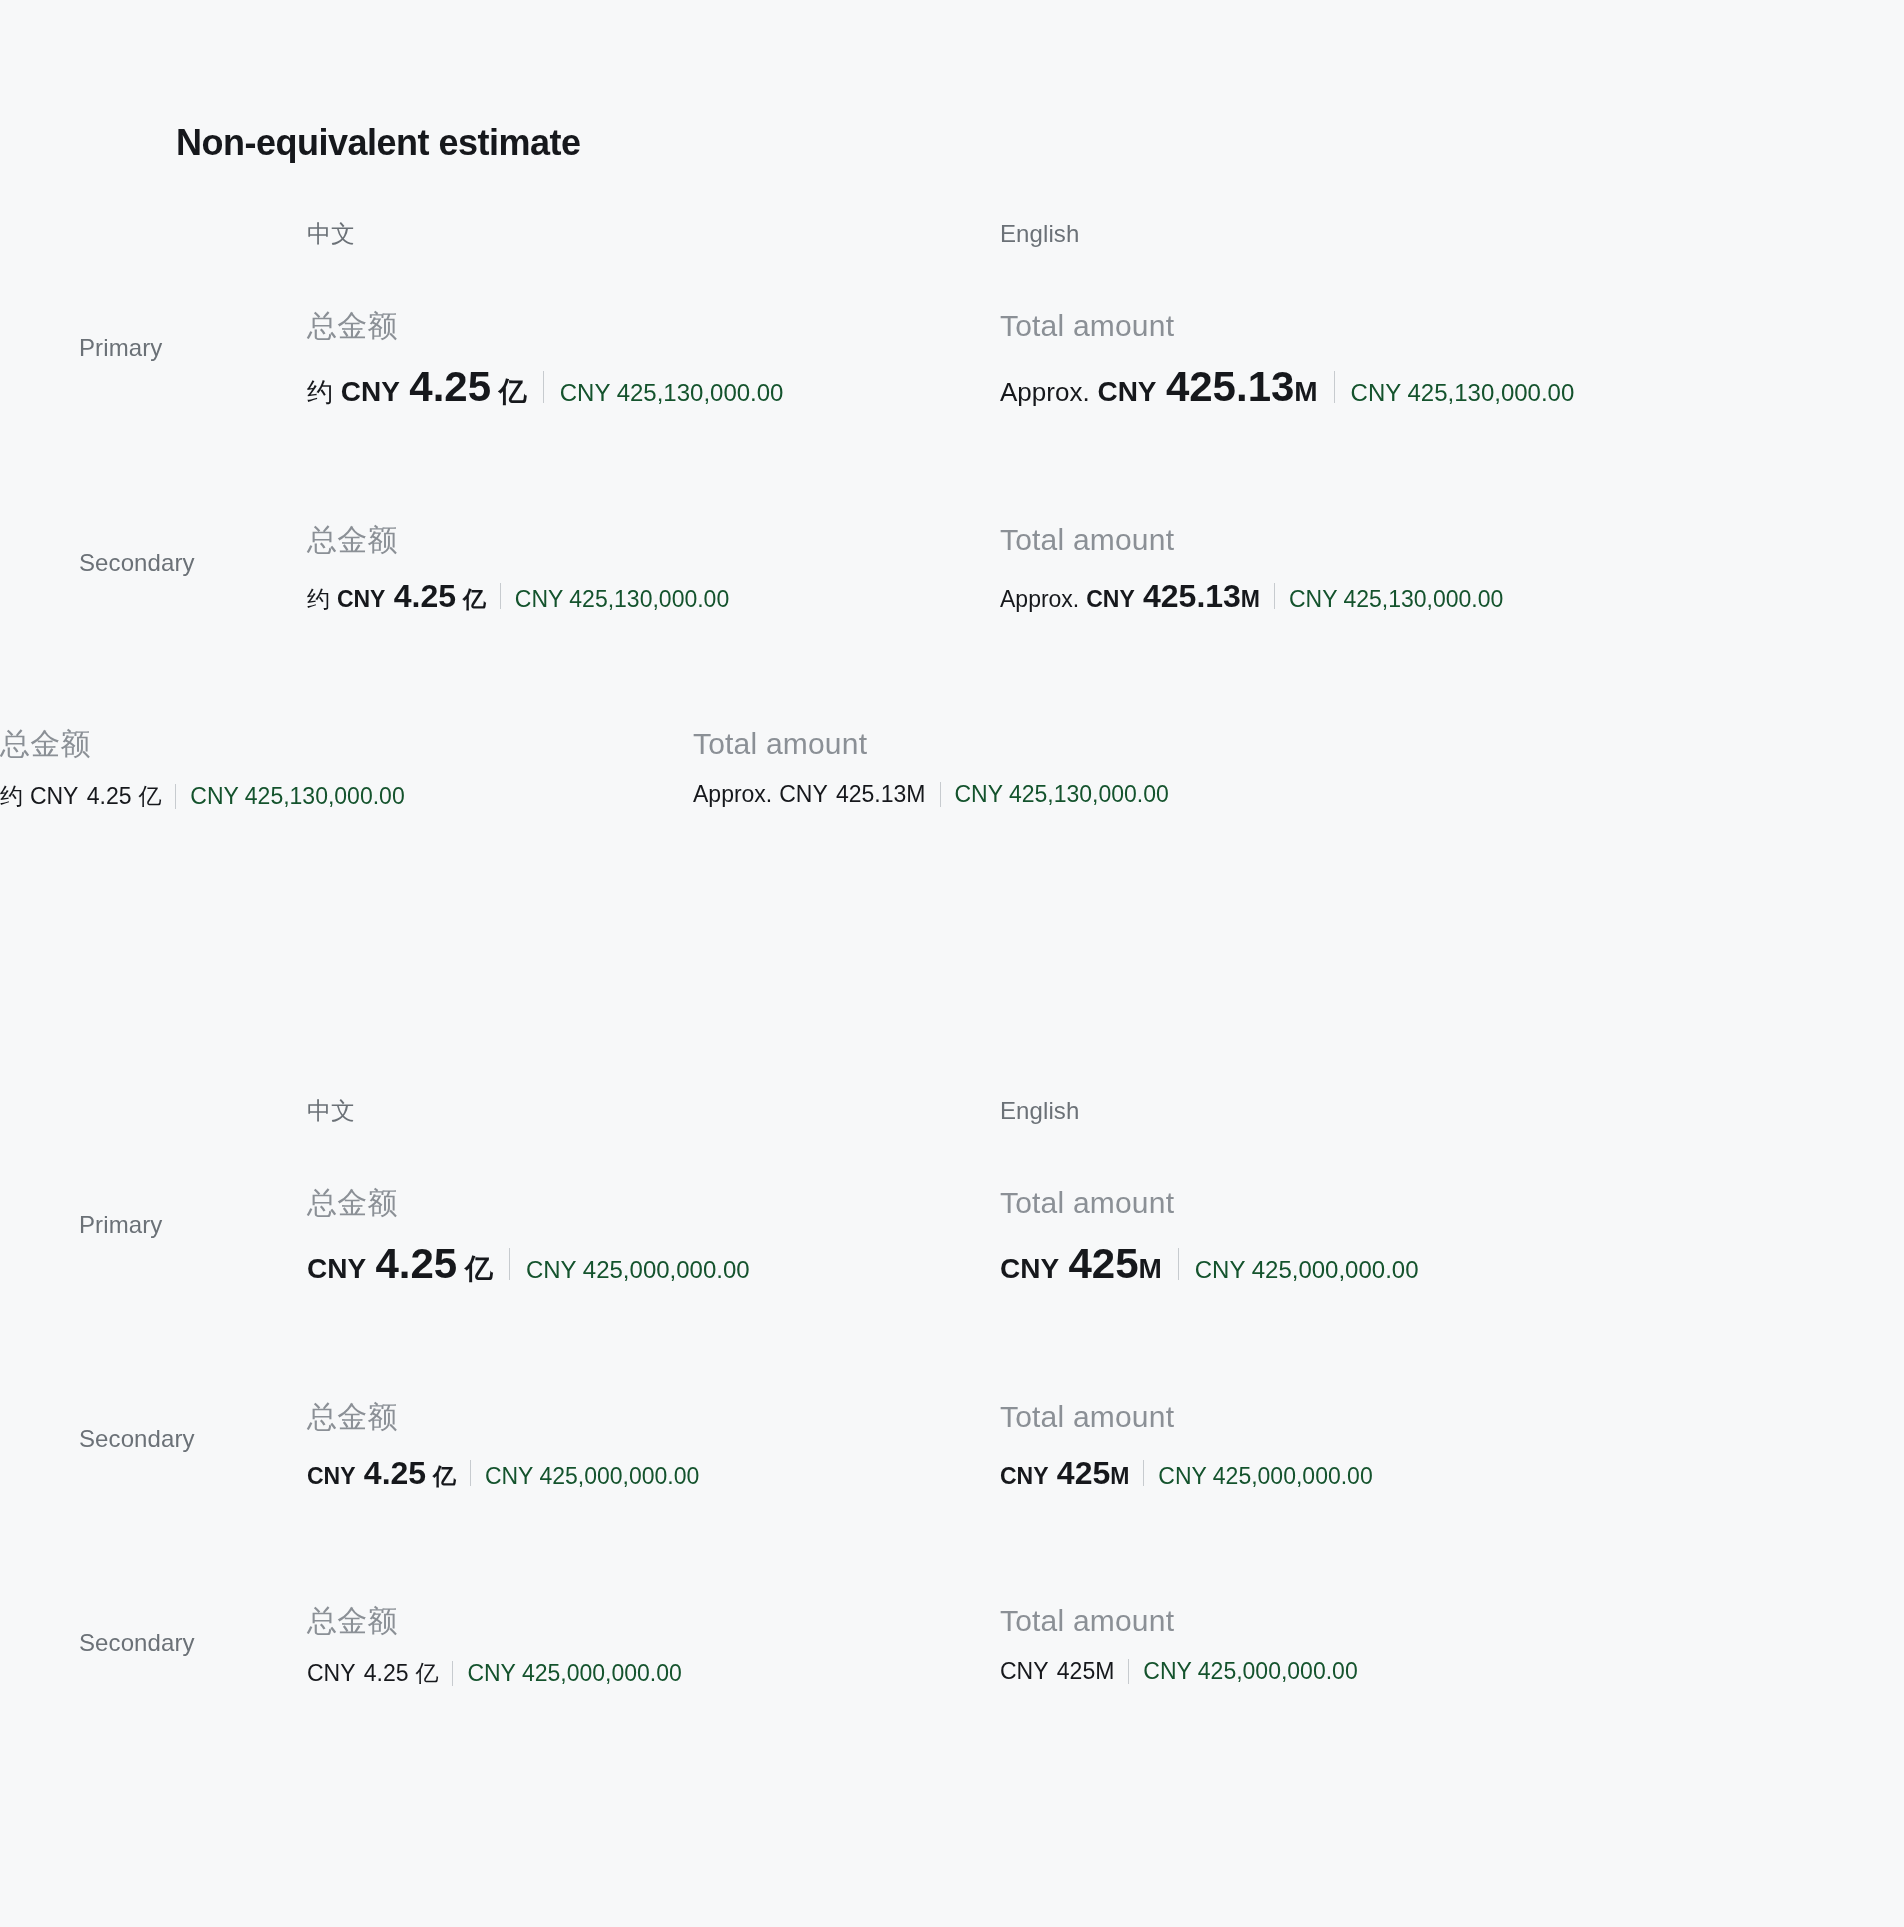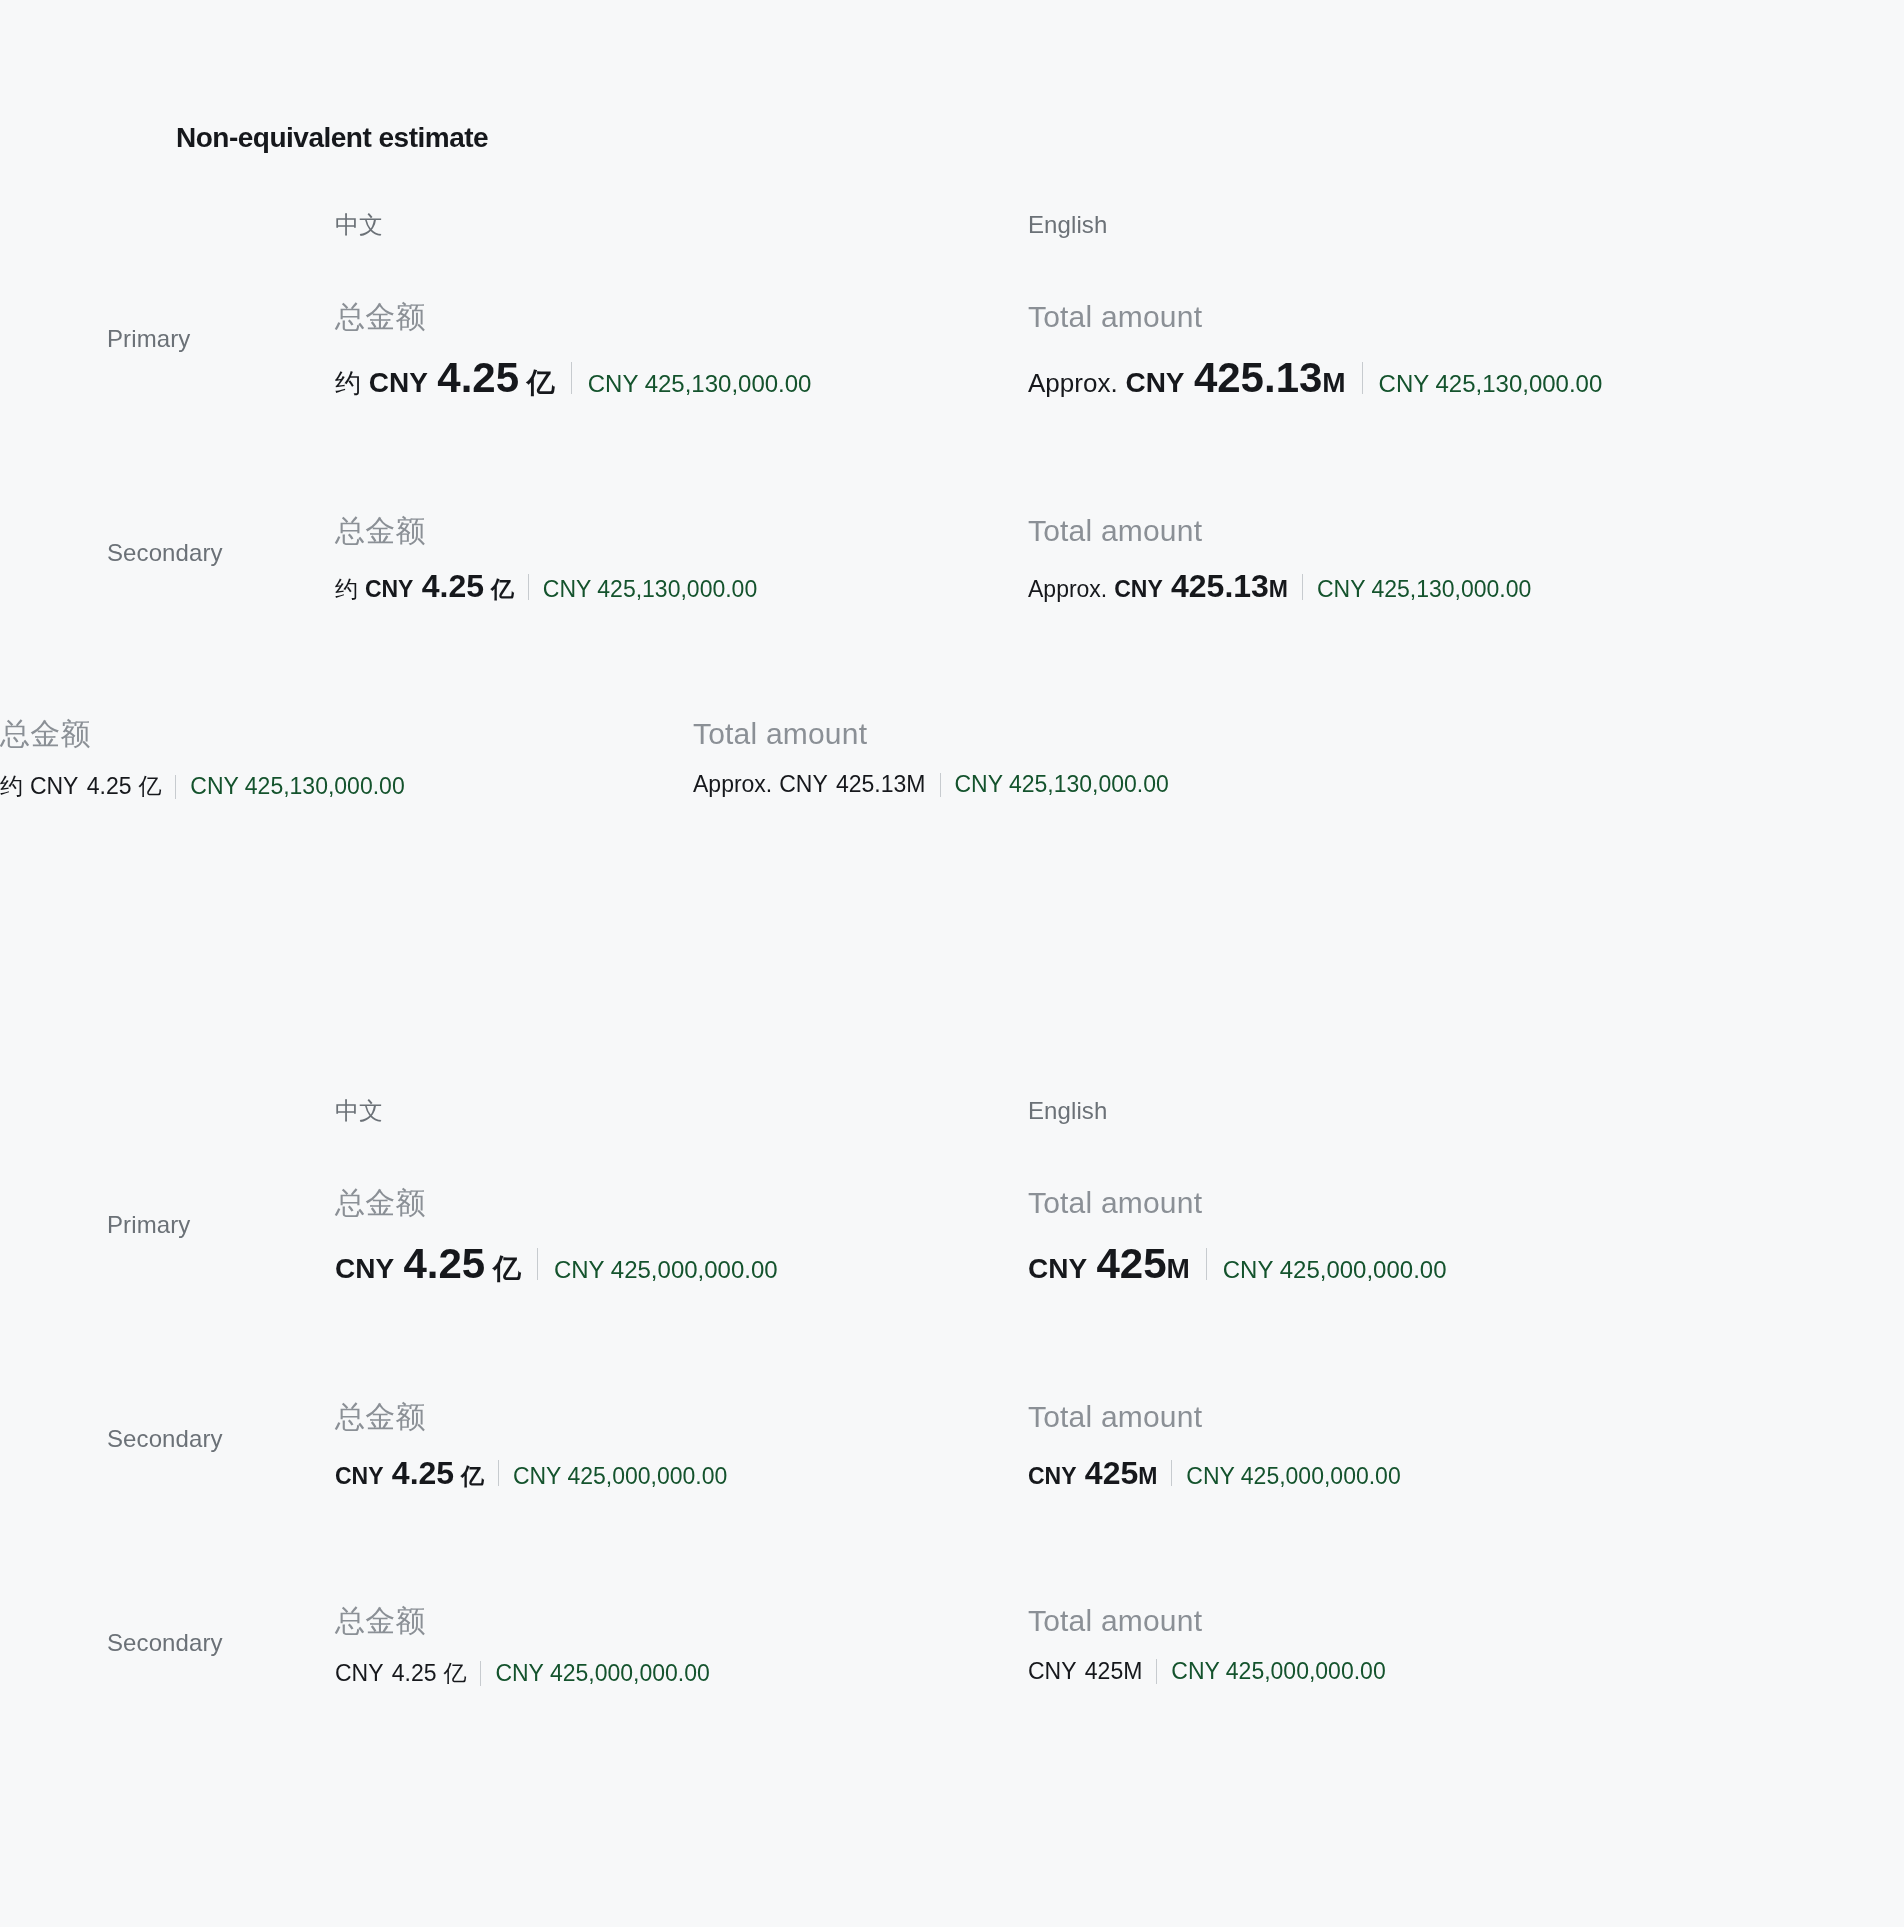--- a/index.html
+++ b/index.html
@@ -25,21 +25,21 @@
   .section {
     position: absolute;
     left: 0;
     width: 1905px;
   }
   .section--one { top: 121px; }
   .section--two { top: 1041px; }
 
   .section-title {
     margin: 0 0 0 176px;
-    font-size: 28px;
+    font-size: 36px;
     font-weight: 700;
     letter-spacing: -0.5px;
     color: #16181c;
     line-height: 1.2;
   }
 
   
   .table {
     position: relative;
     margin-top: 56px;
@@ -47,21 +47,21 @@
 
   .row {
     position: relative;
     display: flex;
     align-items: flex-start;
   }
 
   .col-label {
     width: 176px;        
     flex: 0 0 228px;
-    padding-left: 107px;
+    padding-left: 79px;
     box-sizing: content-box;
   }
   .col-cn {
     flex: 0 0 693px;
   }
   .col-en {
     flex: 0 0 auto;
   }
 
   .header-row {

